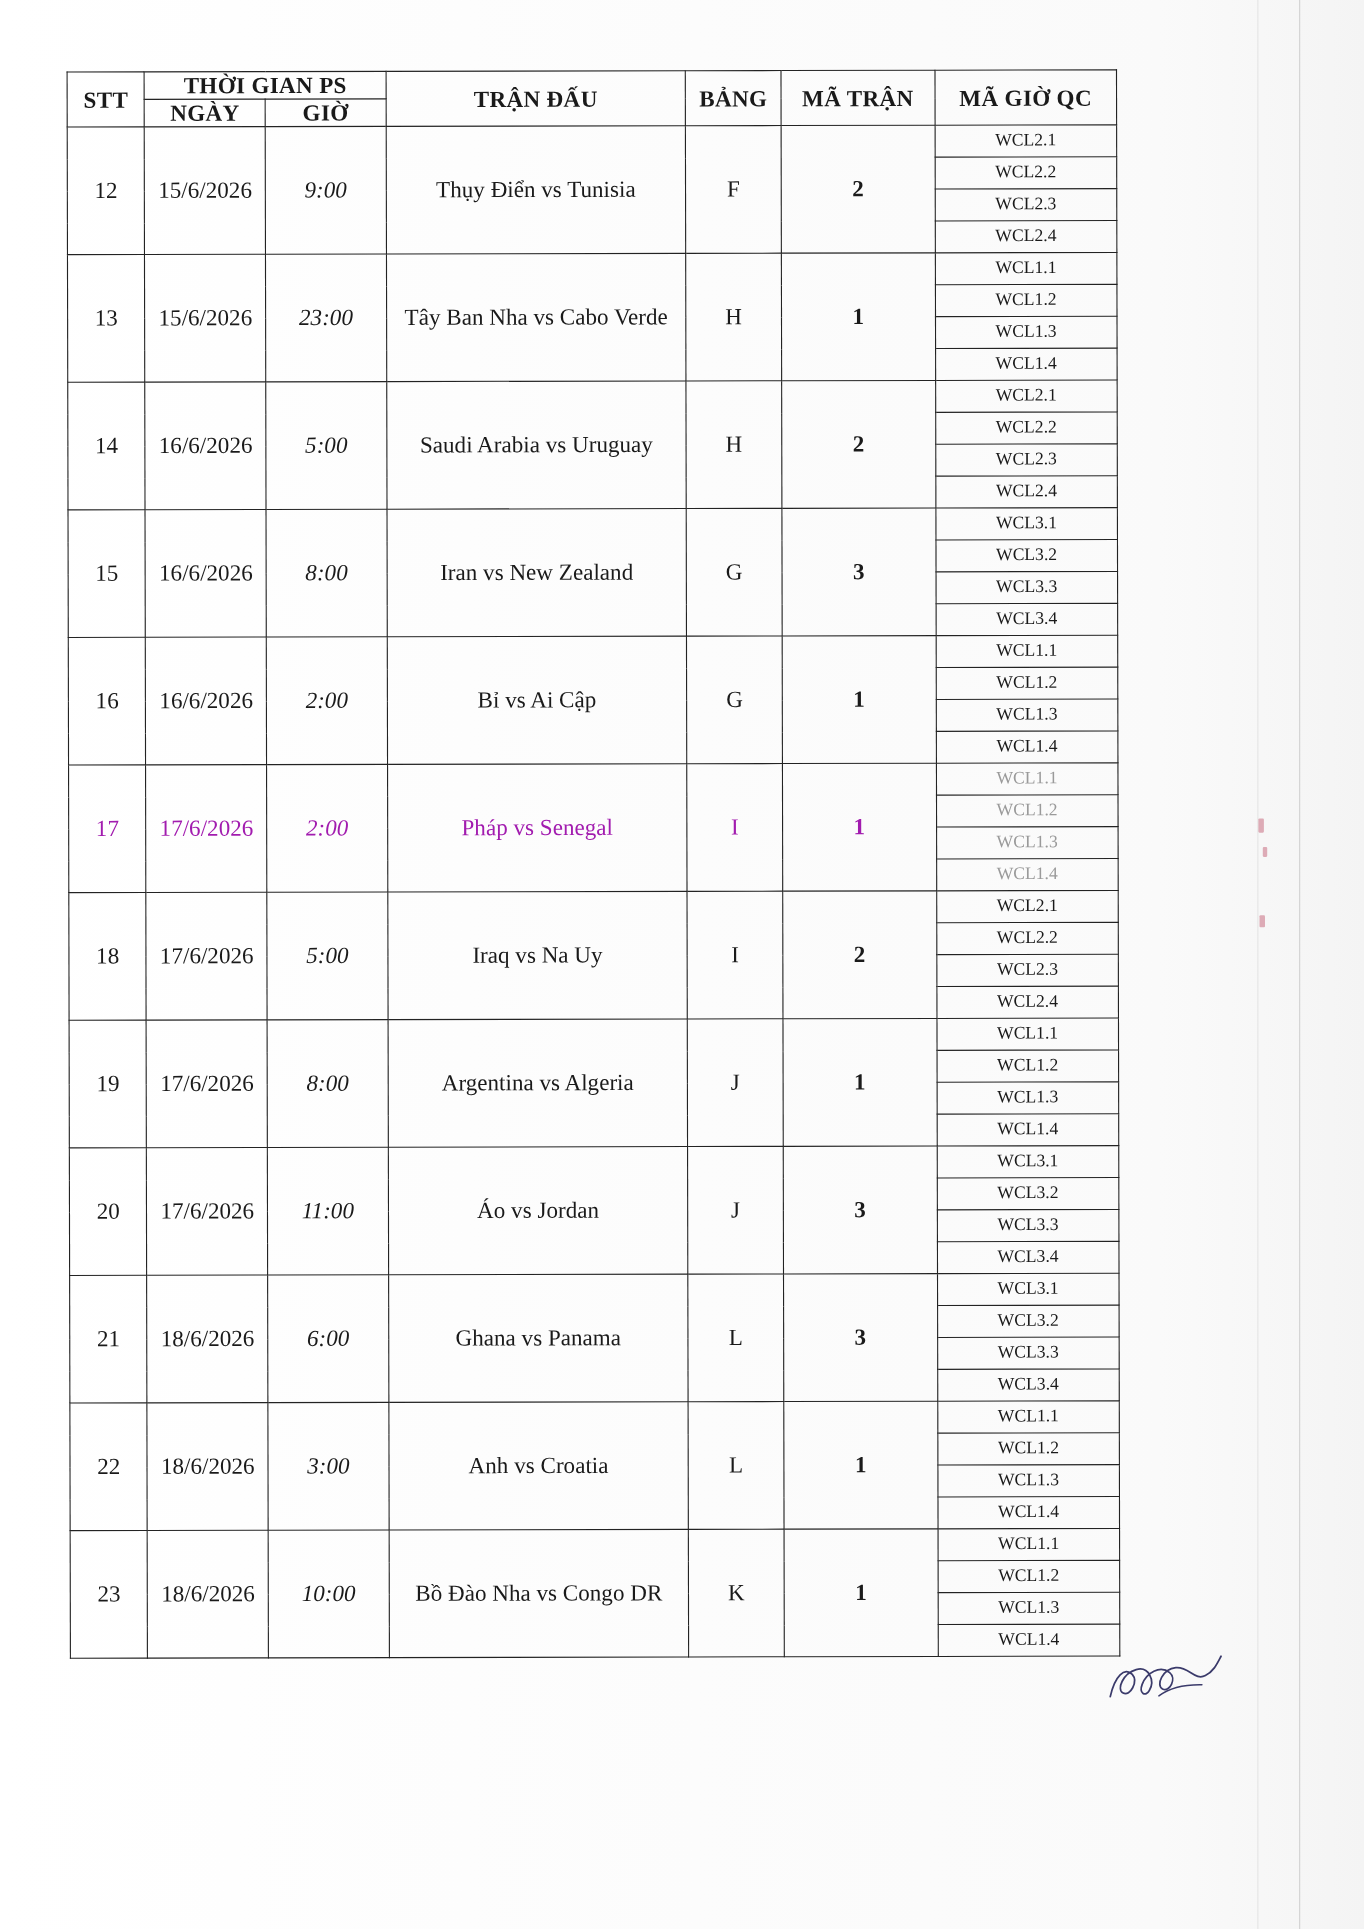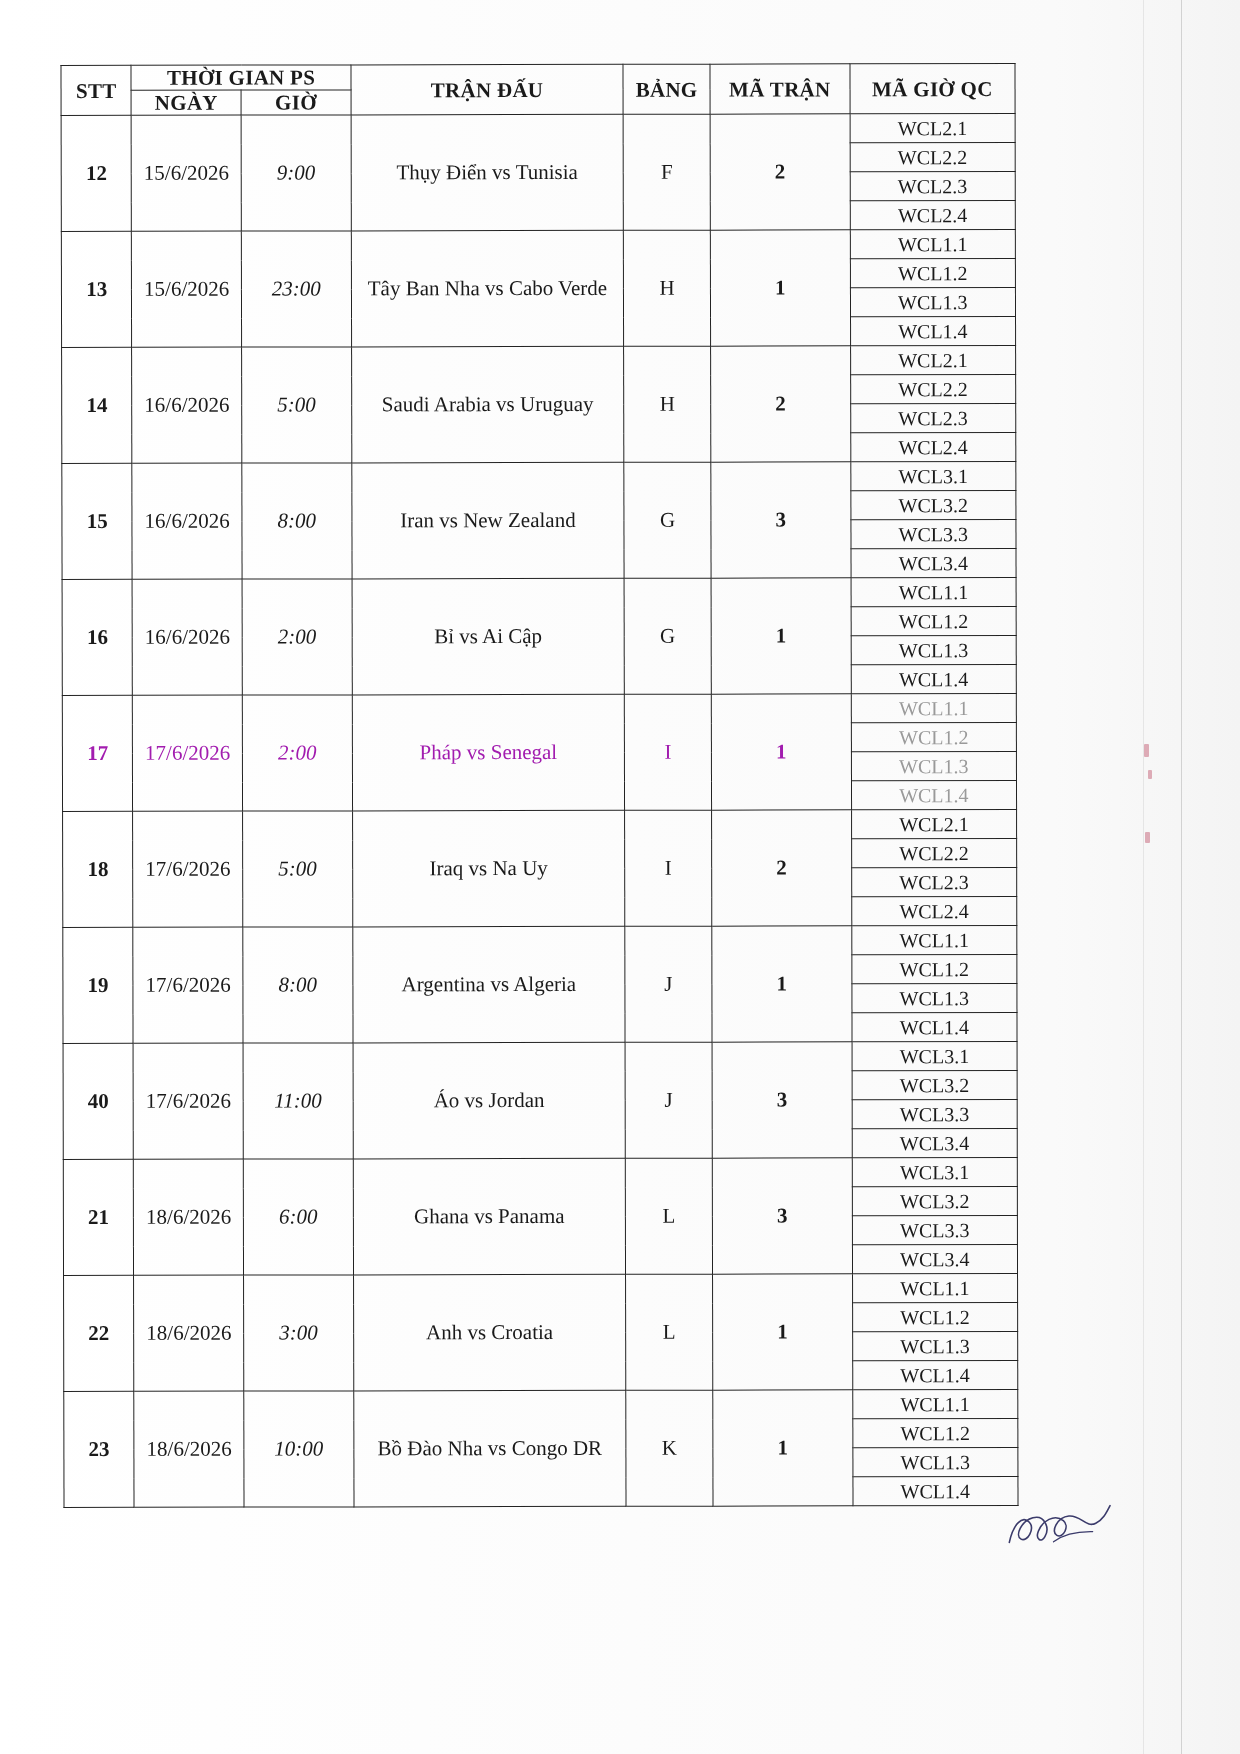--- a/index.html
+++ b/index.html
@@ -83,27 +83,27 @@
   th.h-tran { width: 266px; }
   th.h-bang { width: 84px; }
   th.h-ma   { width: 136px; }
   th.h-qc   { width: 161px; }
 
   
   td.c-stt, td.c-ngay, td.c-gio, td.c-tran, td.c-bang, td.c-ma {
     font-size: 21px;
     line-height: 1.2;
   }
-  td.c-stt  { width: 68px; font-weight: bold; }
+  td.c-stt  { width: 68px; }
   td.c-ngay { width: 136px; }
   td.c-gio  { width: 78px; font-style: italic; }
   td.c-tran { width: 266px; }
   td.c-bang { width: 84px; }
   td.c-ma   { width: 136px; font-weight: bold; }
-  td.c-qc   { width: 161px; font-size: 20px; height: 28px; }
+  td.c-qc   { width: 161px; font-size: 16px; height: 28px; }
 
   
   tr.faded td { color: #a21caf; }
   tr.faded td.c-qc { color: #9a9a9a; }
 
   
   .signature {
     position: absolute;
     left: 1000px;
     top: 1497px;
@@ -278,21 +278,21 @@
         <tr>
           <td class="c-qc">WCL1.2</td>
         </tr>
         <tr>
           <td class="c-qc">WCL1.3</td>
         </tr>
         <tr>
           <td class="c-qc">WCL1.4</td>
         </tr>
         <tr>
-          <td class="c-stt" rowspan="4">40</td>
+          <td class="c-stt" rowspan="4">20</td>
           <td class="c-ngay" rowspan="4">17/6/2026</td>
           <td class="c-gio" rowspan="4">11:00</td>
           <td class="c-tran" rowspan="4">Áo vs Jordan</td>
           <td class="c-bang" rowspan="4">J</td>
           <td class="c-ma" rowspan="4">3</td>
           <td class="c-qc">WCL3.1</td>
         </tr>
         <tr>
           <td class="c-qc">WCL3.2</td>
         </tr>

